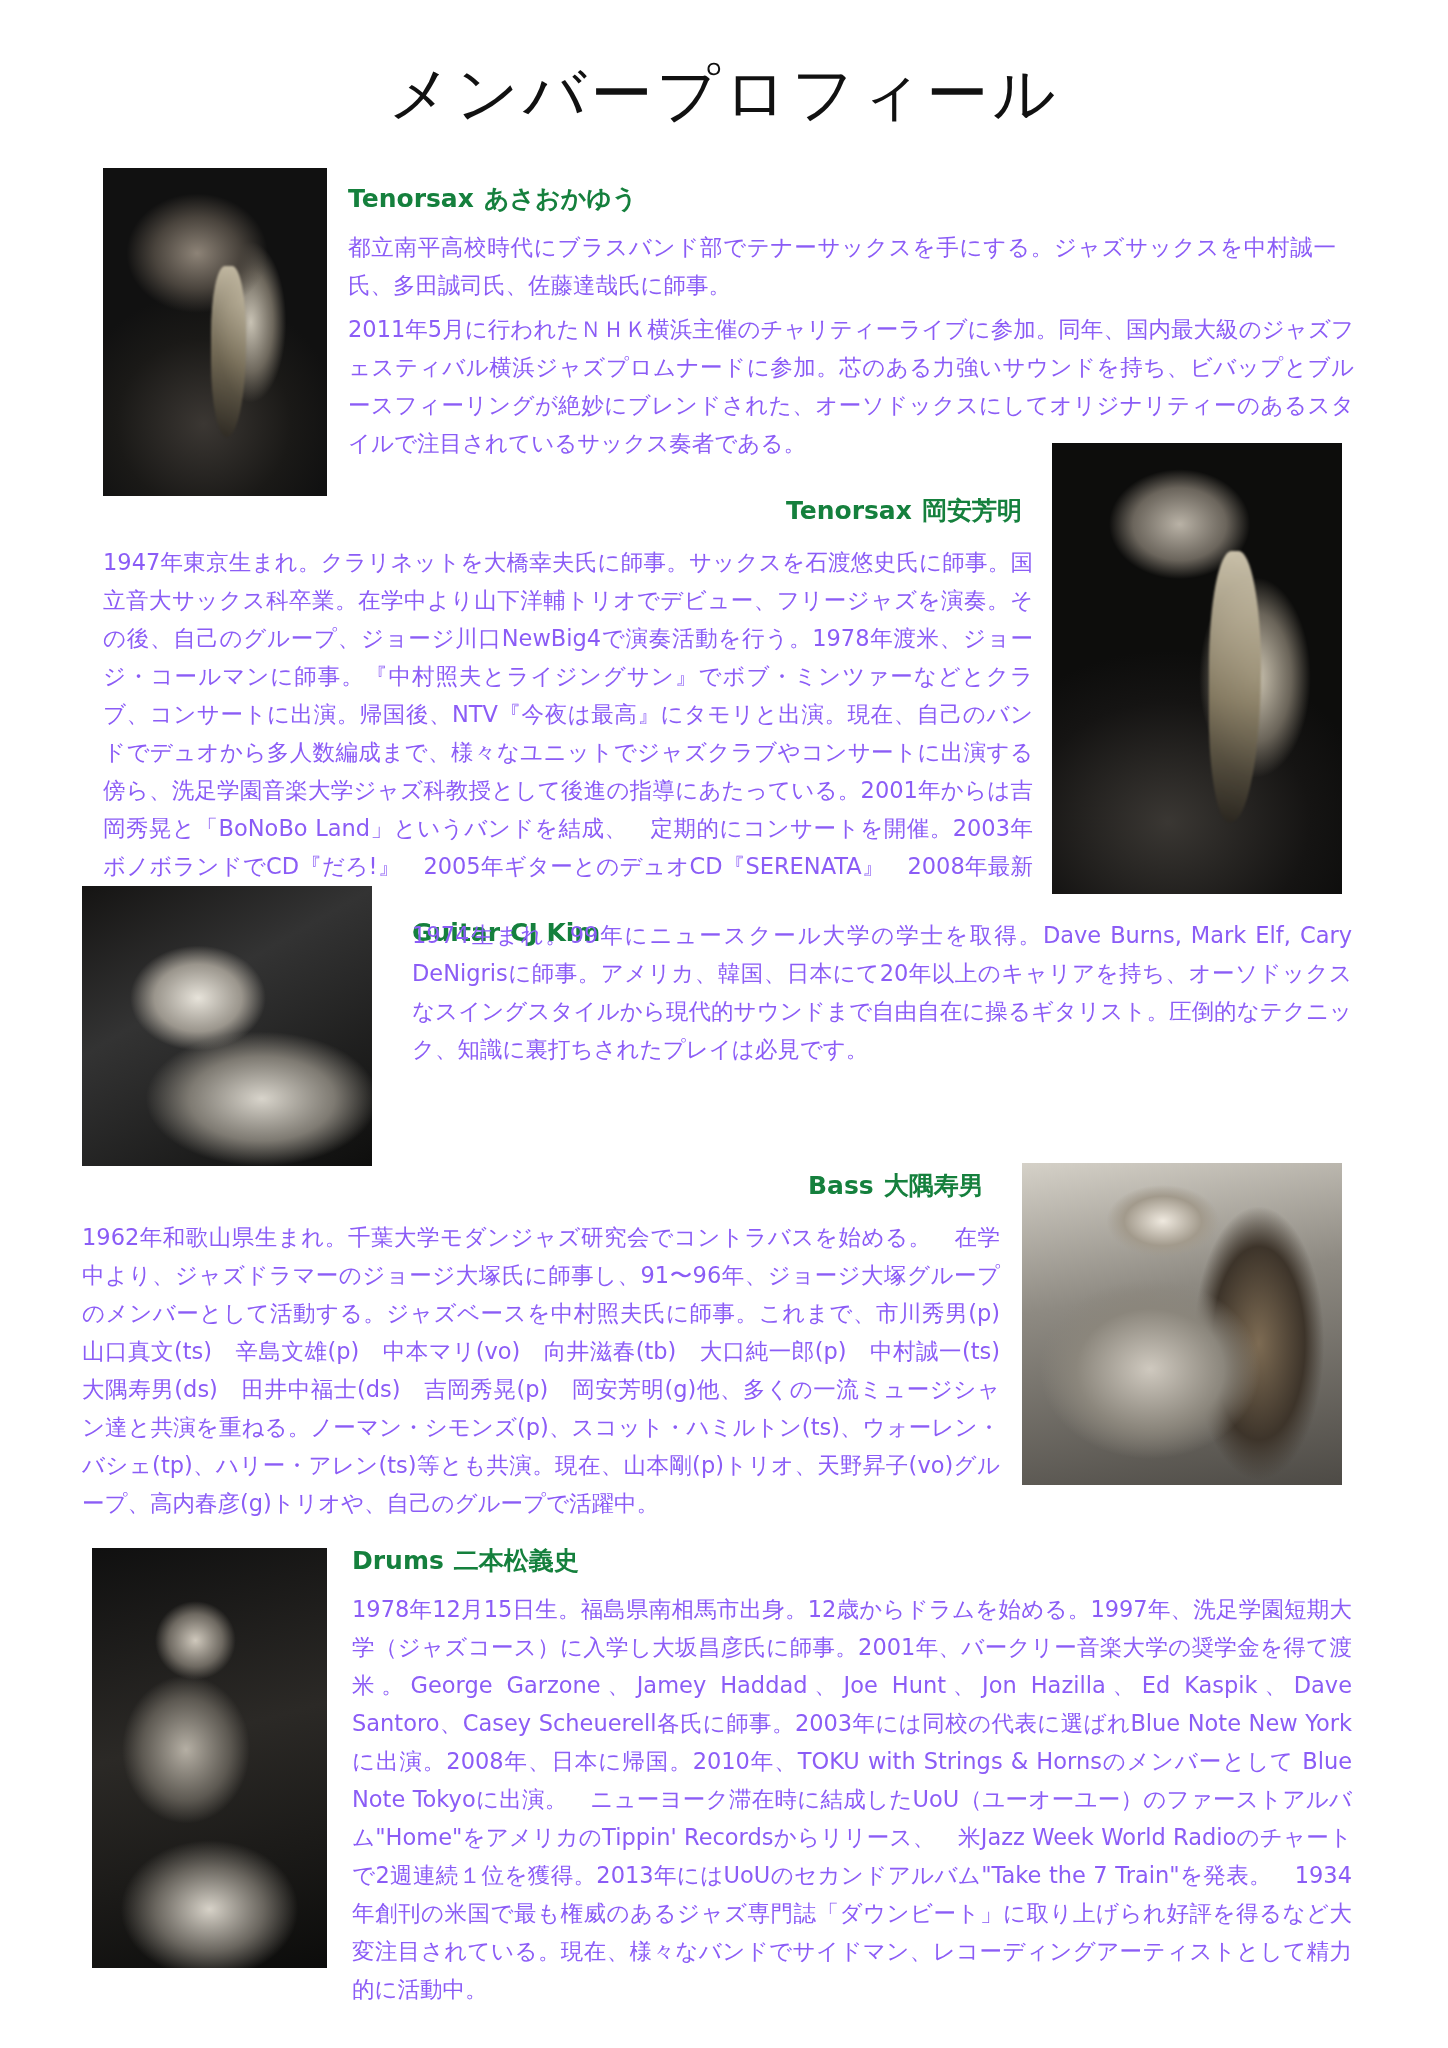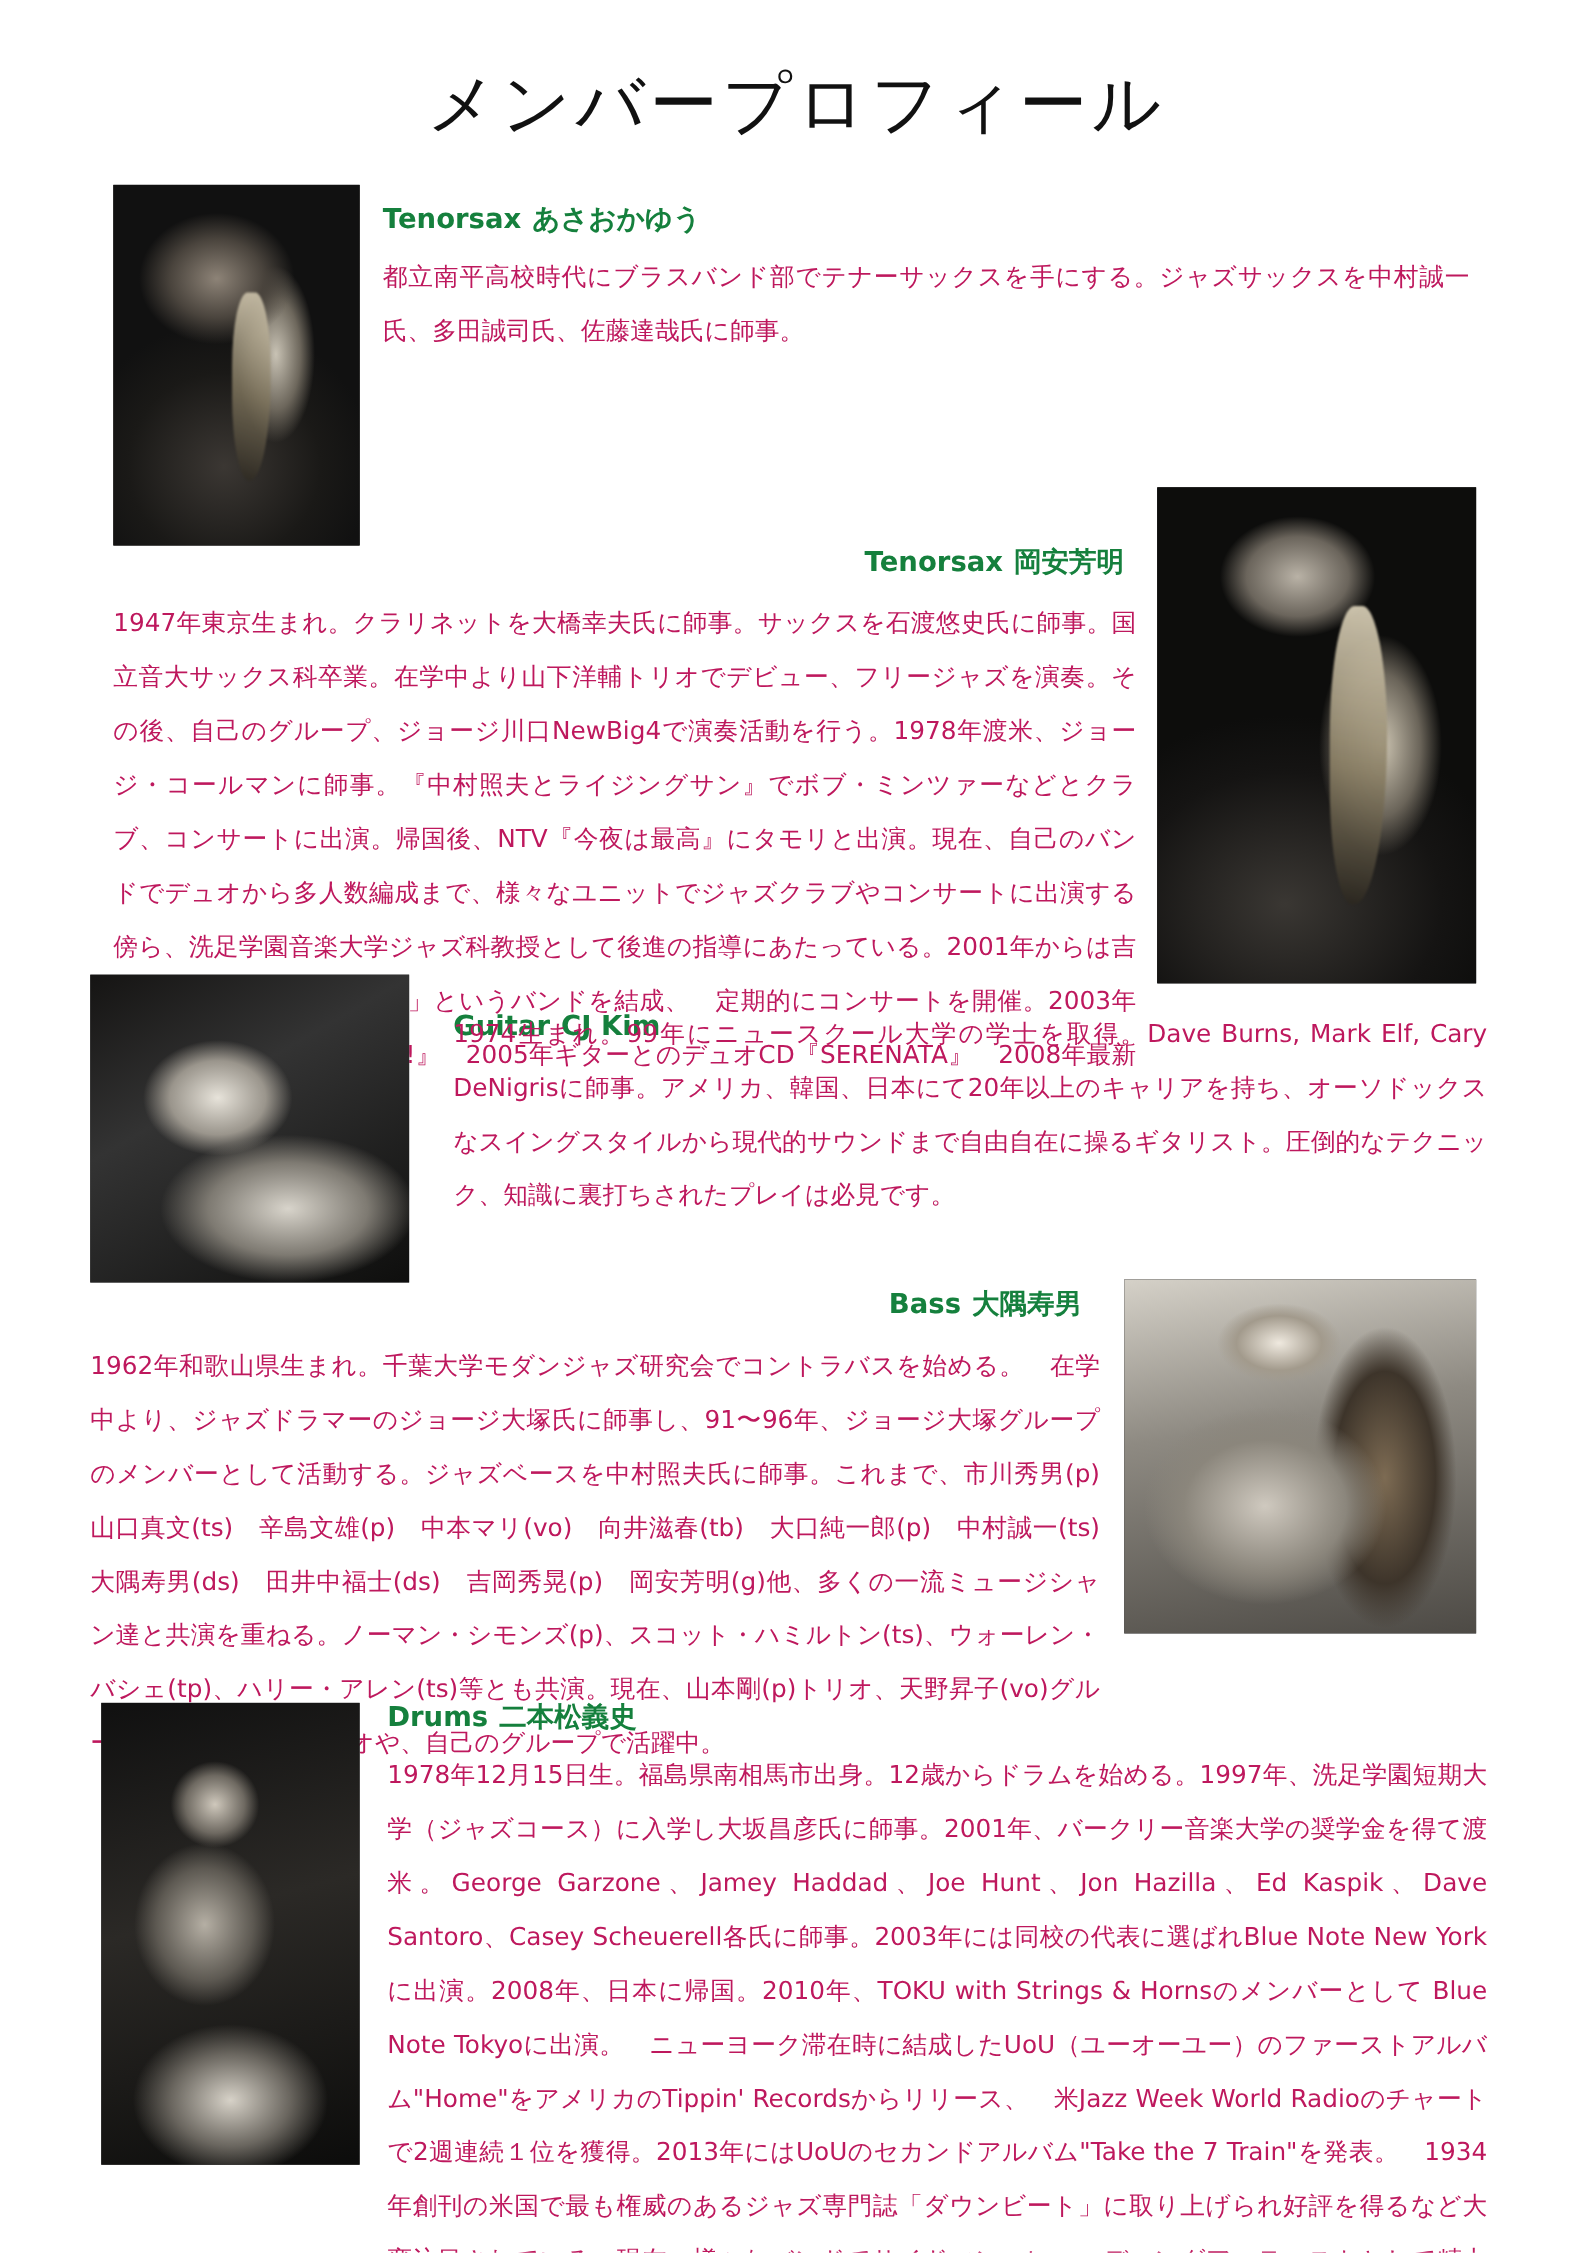--- a/index.html
+++ b/index.html
@@ -118,22 +118,22 @@
     font-weight: bold;
     color: #15803d;
     font-family: "DejaVu Sans", sans-serif;
     white-space: nowrap;
   }
   .name-line .role { margin-right: 10px; }
 
   .para {
     position: absolute;
     font-size: 22.5px;
-    line-height: 49px;
-    color: #be185d;
+    line-height: 38px;
+    color: #8b5cf6;
     text-align: justify;
     font-family: "DejaVu Sans", sans-serif;
   }
 </style>
 </head>
 <body>
 
 <div class="page">
 
   <div class="doc-title">メンバープロフィール</div>
@@ -141,20 +141,21 @@
   <div class="photo ph-sax1" style="left:103px; top:168px; width:224px; height:328px;">
     <div class="ph-inner"></div>
   </div>
 
   <div class="name-line" style="left:348px; top:182px;">
     <span class="role">Tenorsax</span><span class="mname">あさおかゆう</span>
   </div>
 
   <div class="para" style="left:348px; top:228px; width:988px;">都立南平高校時代にブラスバンド部でテナーサックスを手にする。ジャズサックスを中村誠一氏、多田誠司氏、佐藤達哉氏に師事。</div>
 
+  <div class="para" style="left:348px; top:310px; width:1006px;">2011年5月に行われたＮＨＫ横浜主催のチャリティーライブに参加。同年、国内最大級のジャズフェスティバル横浜ジャズプロムナードに参加。芯のある力強いサウンドを持ち、ビバップとブルースフィーリングが絶妙にブレンドされた、オーソドックスにしてオリジナリティーのあるスタイルで注目されているサックス奏者である。</div>
 
   <div class="photo ph-sax2" style="left:1052px; top:443px; width:290px; height:451px;">
     <div class="ph-inner"></div>
   </div>
 
   <div class="name-line" style="left:786px; top:494px;">
     <span class="role">Tenorsax</span><span class="mname">岡安芳明</span>
   </div>
 
   <div class="para" style="left:103px; top:543px; width:930px;">1947年東京生まれ。クラリネットを大橋幸夫氏に師事。サックスを石渡悠史氏に師事。国立音大サックス科卒業。在学中より山下洋輔トリオでデビュー、フリージャズを演奏。その後、自己のグループ、ジョージ川口NewBig4で演奏活動を行う。1978年渡米、ジョージ・コールマンに師事。『中村照夫とライジングサン』でボブ・ミンツァーなどとクラブ、コンサートに出演。帰国後、NTV『今夜は最高』にタモリと出演。現在、自己のバンドでデュオから多人数編成まで、様々なユニットでジャズクラブやコンサートに出演する傍ら、洗足学園音楽大学ジャズ科教授として後進の指導にあたっている。2001年からは吉岡秀晃と「BoNoBo Land」というバンドを結成、　定期的にコンサートを開催。2003年ボノボランドでCD『だろ!』　2005年ギターとのデュオCD『SERENATA』　2008年最新作『SUNGLASS』を発売。</div>

